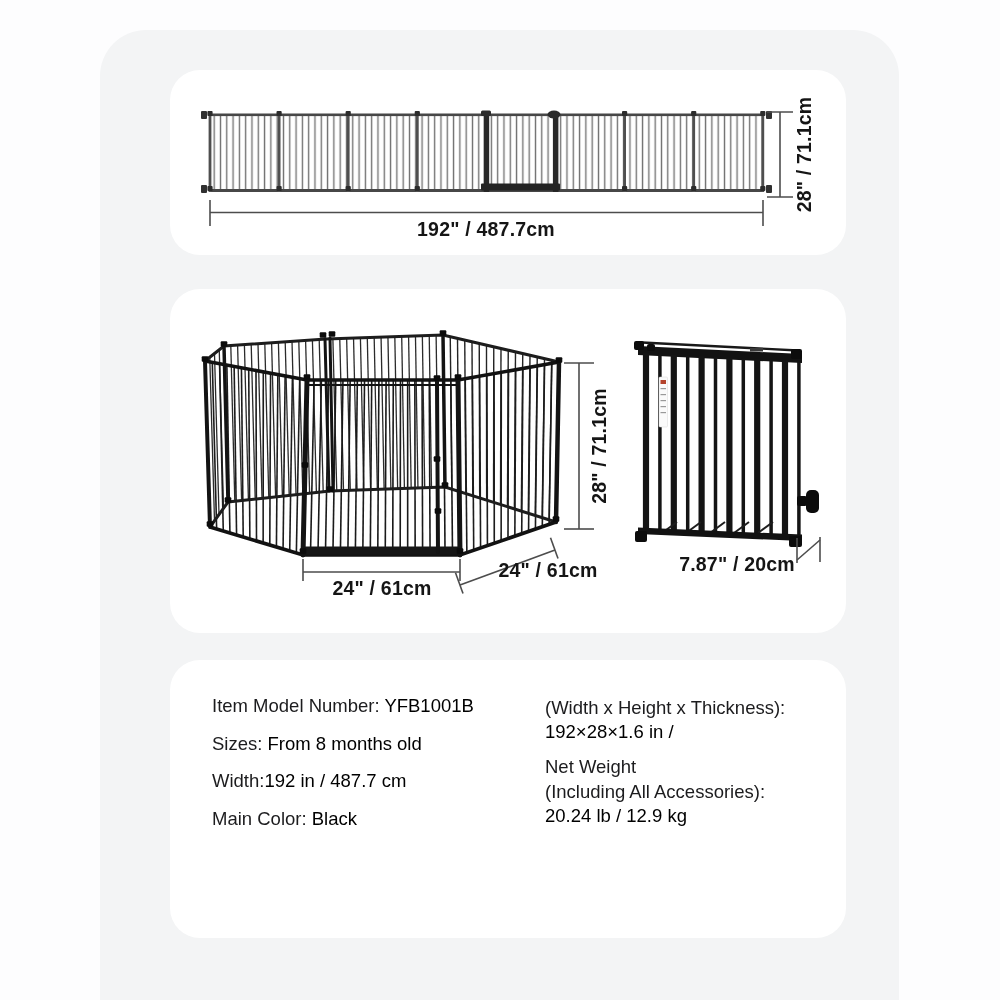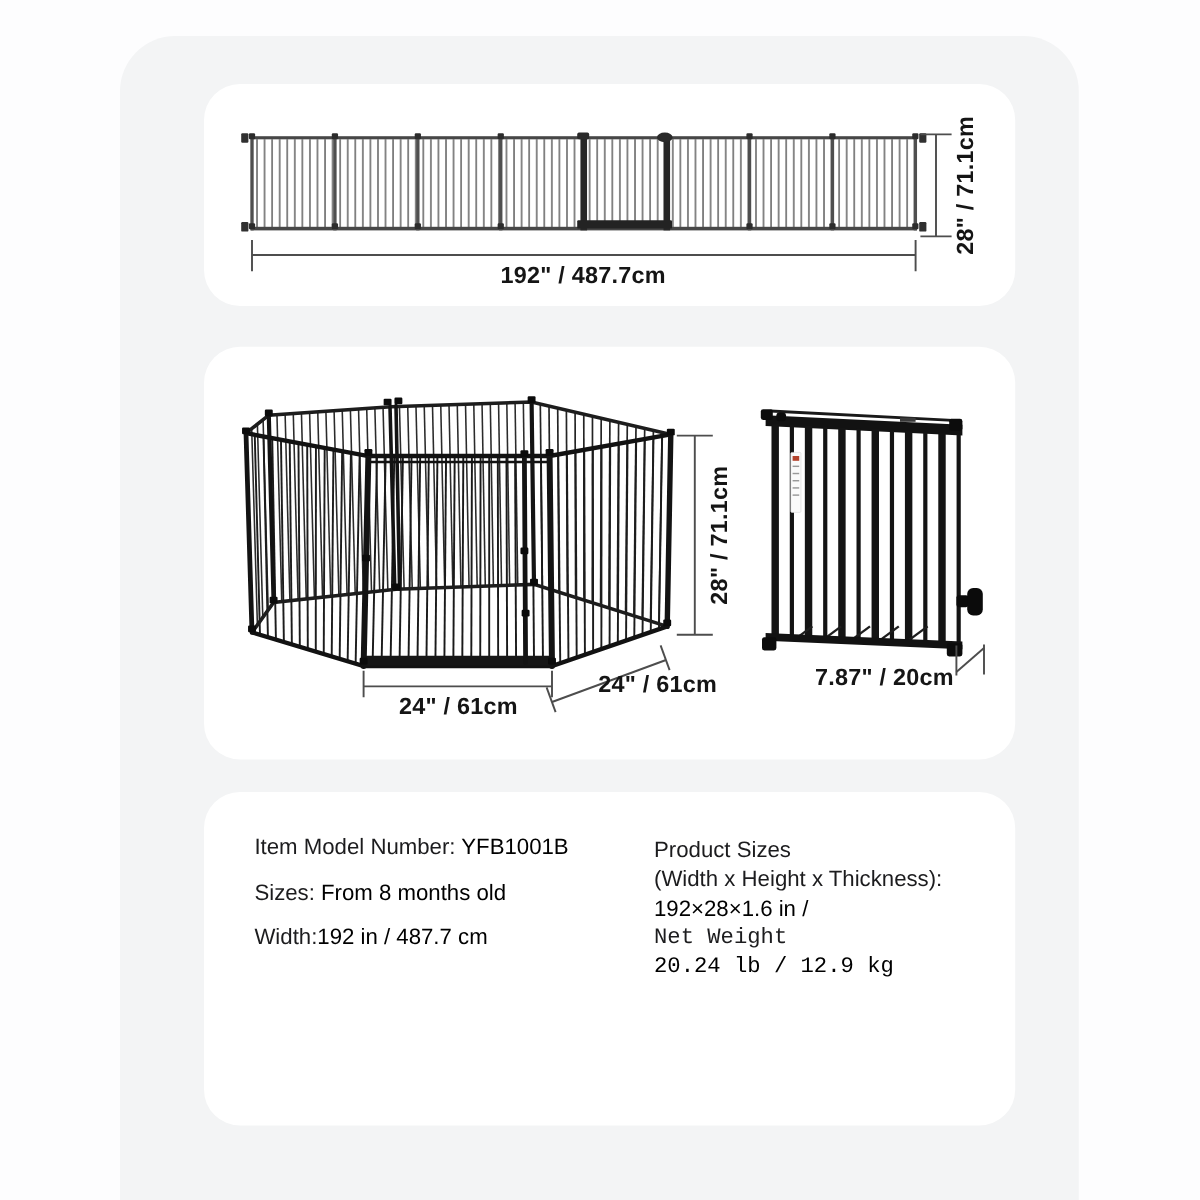--- a/index.html
+++ b/index.html
@@ -12,21 +12,21 @@
   #card-flat{left:170px;top:70px;width:676px;height:185px;}
   #card-assembled{left:170px;top:289px;width:676px;height:344px;}
   #card-specs{left:170px;top:660px;width:676px;height:278px;}
   .card svg{position:absolute;left:0;top:0;}
   .dim{font-family:"Liberation Sans","DejaVu Sans",sans-serif;
        font-size:19.5px;font-weight:600;fill:#151515;letter-spacing:0.2px;}
   
   .left-col{position:absolute;left:42px;top:27px;}
   .lline{font-size:18.5px;line-height:37.6px;color:#1c1c1e;white-space:nowrap;}
   .right-col{position:absolute;left:375px;top:35.6px;}
-  .rblock + .rblock{margin-top:0;font-family:Liberation Mono, monospace;}
+  .rblock + .rblock{margin-top:10px;}
   .rline{font-size:18.5px;line-height:24.7px;color:#1c1c1e;white-space:nowrap;}
   .accent{color:#000000;}
 </style>
 </head>
 <body>
 
 <div class="page">
   <div class="panel"></div>
 
   <div class="card" id="card-flat">
@@ -305,26 +305,27 @@
       <text class="dim" x="378" y="288" text-anchor="middle">24" / 61cm</text>
       <text class="dim" x="567" y="282" text-anchor="middle">7.87" / 20cm</text>
     </svg>
   </div>
 
   <div class="card" id="card-specs">
     <div class="left-col">
       <div class="lline"><span>Item Model Number: </span><span class="accent">YFB1001B</span></div>
       <div class="lline"><span>Sizes: </span><span class="accent">From 8 months old</span></div>
       <div class="lline"><span>Width:</span><span class="accent">192 in / 487.7 cm</span></div>
+      <div class="lline"><span>Main Color: </span><span class="accent">Black</span></div>
     </div>
     <div class="right-col">
       <div class="rblock">
-        <div class="rline">Product Sizes</div>
         <div class="rline">(Width x Height x Thickness):</div>
         <div class="rline accent">192×28×1.6 in /</div>
       </div>
       <div class="rblock">
         <div class="rline">Net Weight</div>
+        <div class="rline">(Including All Accessories):</div>
         <div class="rline accent">20.24 lb / 12.9 kg</div>
       </div>
     </div>
   </div>
 </div>
 
 </body></html>

